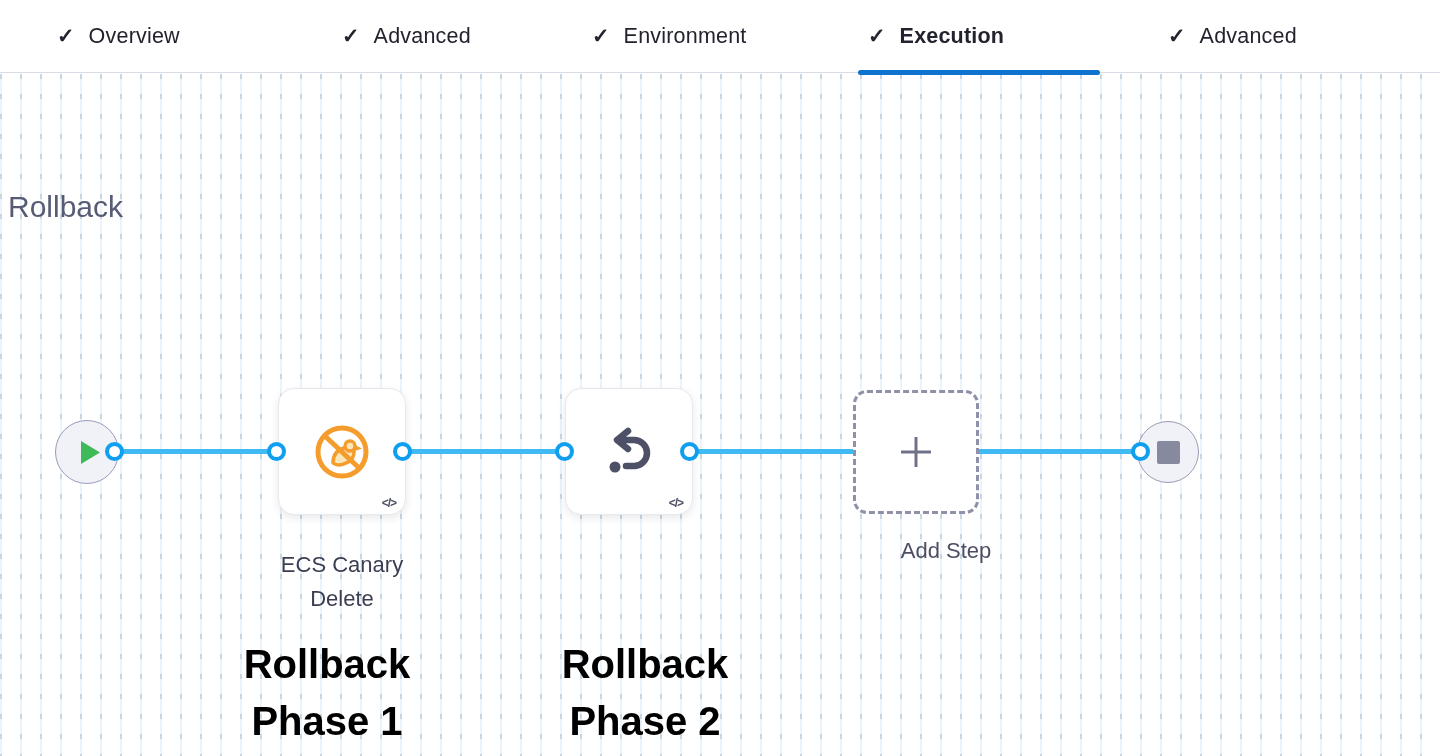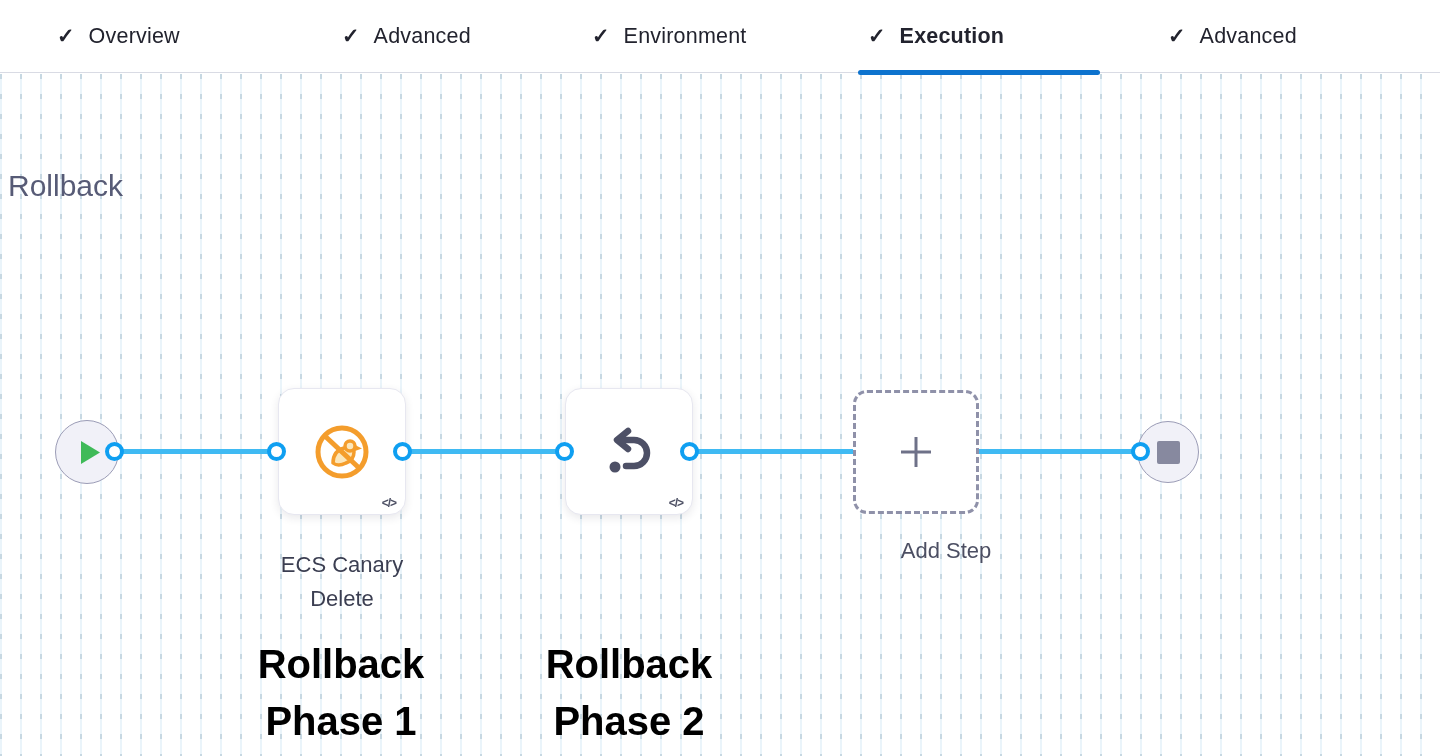--- a/index.html
+++ b/index.html
@@ -20,21 +20,21 @@
   .tab-underline { position:absolute; left:858px; bottom:-3px; width:242px; height:5px; background:#0d73ce; border-radius:3px; }
 
   
   .canvas { position:absolute; top:74px; left:0; width:1440px; height:682px;
     background-color:#ffffff;
     background-image:
       conic-gradient(at 2px 5px, transparent 0 270deg, #c7d8e2 270deg),
       linear-gradient(90deg, #eaf4fa 0 2px, transparent 2px);
     background-size:20px 20px, 20px 20px;
   }
-  .section-heading { position:absolute; left:8px; top:95px; font-size:30px; font-weight:500; color:#575b76; z-index:4; }
+  .section-heading { position:absolute; left:8px; top:116px; font-size:30px; font-weight:500; color:#575b76; z-index:4; }
 
   
   .flow-line { position:absolute; left:112px; top:375px; width:1032px; height:5px; background:#3fbaf3; z-index:1; }
 
   .node-circle { position:absolute; border-radius:50%; background:#f1f1f8; border:1.5px solid #9b9cb6; display:flex; align-items:center; justify-content:center; z-index:2; }
   #start-node { left:55px; top:346px; width:64px; height:64px; }
   #end-node { left:1137px; top:347px; width:62px; height:62px; }
   .play-svg { margin-left:7px; display:block; }
   .stop-square { width:23px; height:23px; background:#87899f; border-radius:2px; }
 
@@ -50,22 +50,22 @@
   .port { position:absolute; top:368px; width:11px; height:11px; background:#fff; border:4.5px solid #0f9ff1; border-radius:50%; box-sizing:content-box; z-index:3; }
   #port-1 { left:105px; } #port-2 { left:267px; } #port-3 { left:393px; }
   #port-4 { left:555px; } #port-5 { left:680px; } #port-6 { left:1131px; }
 
   .step-label { position:absolute; top:474px; width:182px; text-align:center; font-size:22px; line-height:34px; color:#3b3e51; font-weight:500; z-index:2; }
   #step-label-1 { left:251px; }
   #step-label-2 { left:538px; }
   .add-step-label { position:absolute; left:855px; top:464px; width:182px; text-align:center; font-size:22px; color:#4c4f63; font-weight:400; z-index:2; }
 
   .annotation { position:absolute; top:562px; width:262px; text-align:center; font-size:40px; font-weight:700; color:#000; line-height:57px; z-index:2; }
-  #annotation-1 { left:210px; }
-  #annotation-2 { left:498px; }
+  #annotation-1 { left:196px; }
+  #annotation-2 { left:514px; }
 </style>
 </head>
 <body>
 
 <div id="app">
 
   <div class="tabbar">
     <div class="tab" id="tab-overview">
       <span class="check">✓</span>
       <span class="tab-label">Overview</span>

